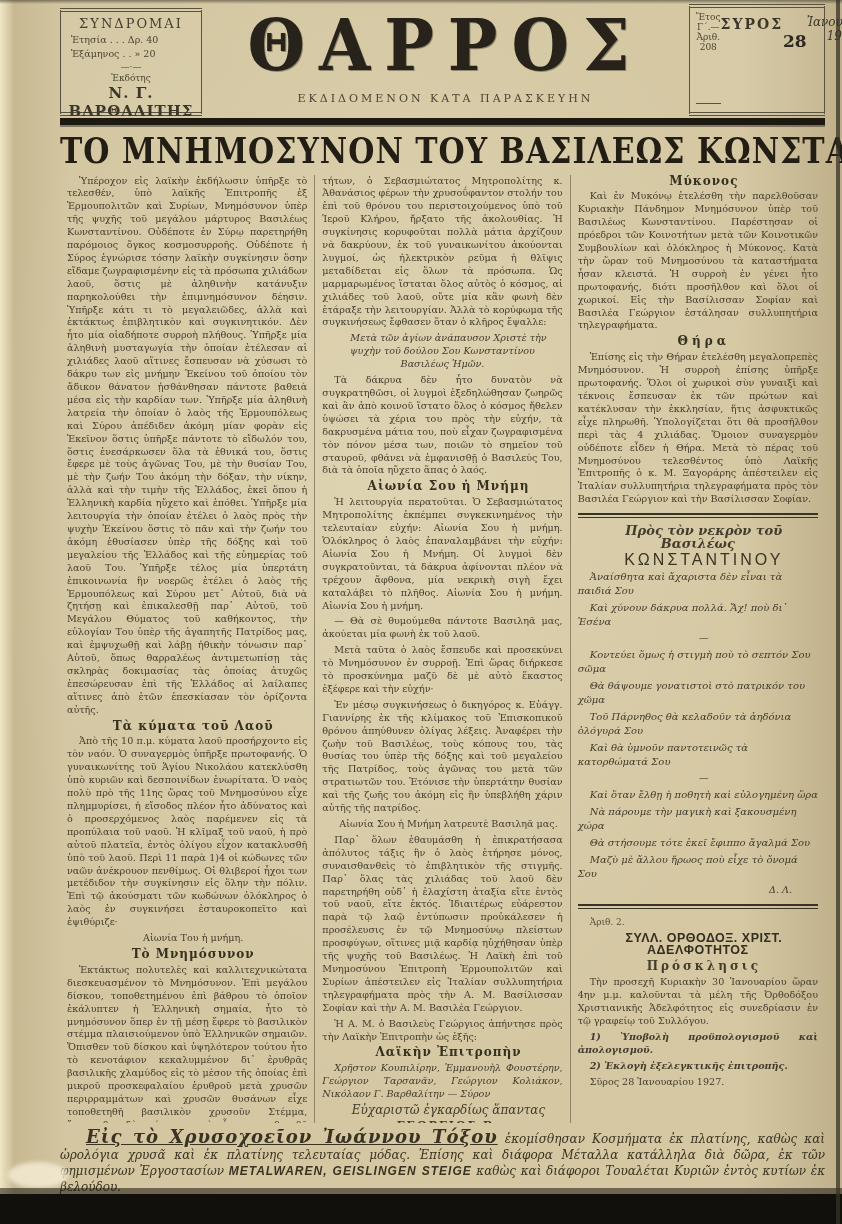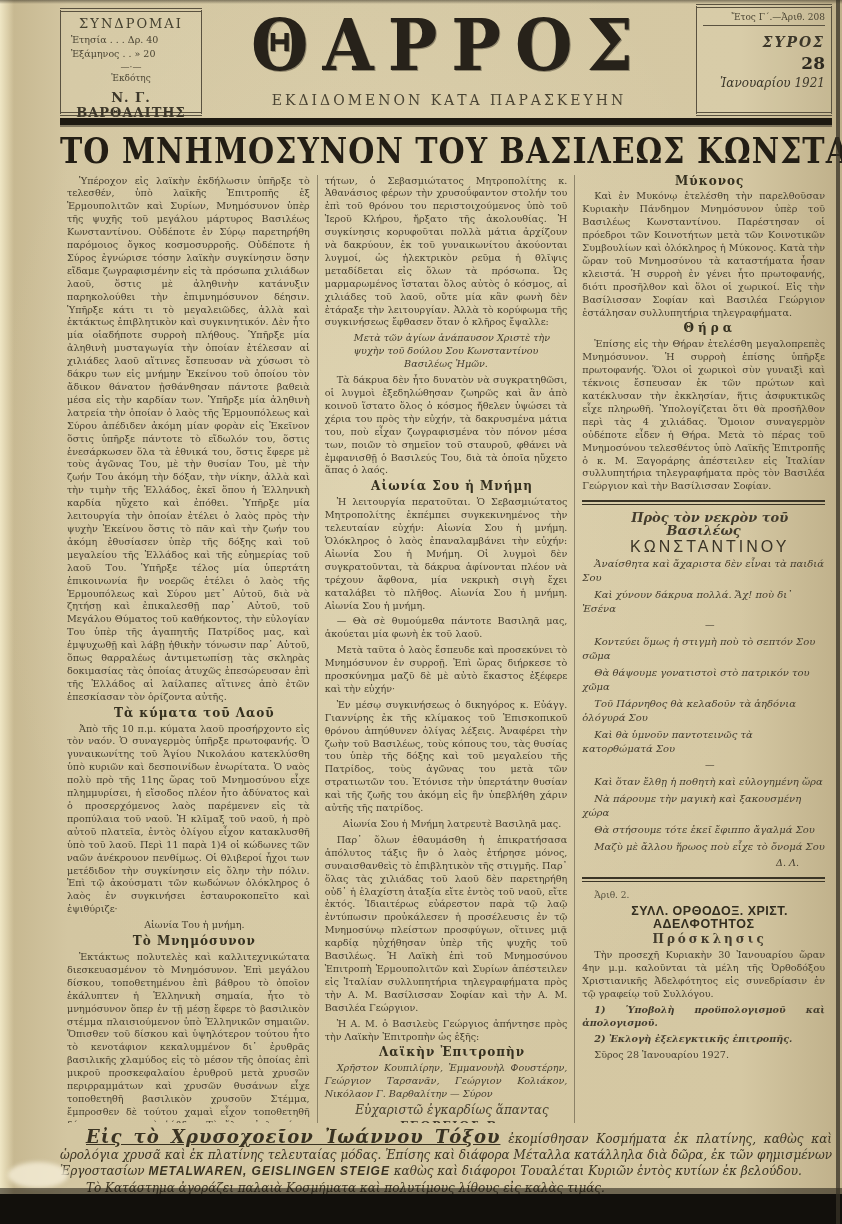--- a/index.html
+++ b/index.html
@@ -16,47 +16,47 @@
     color:#3b3428;
   }
   .edge-left{position:absolute;left:0;top:0;bottom:0;width:14px;
     background:linear-gradient(90deg,#efe6c4 0%,#d9cca6 60%,rgba(0,0,0,0) 100%);}
   .edge-right{position:absolute;right:2px;top:0;bottom:0;width:4px;background:#373126;opacity:.75;}
   .edge-top{position:absolute;left:0;right:0;top:0;height:4px;background:linear-gradient(180deg,rgba(40,35,25,.5),rgba(0,0,0,0));}
   .bottom-band{position:absolute;left:0;right:0;bottom:0;height:30px;background:#12100c;}
   .bottom-band2{position:absolute;left:0;right:0;bottom:30px;height:6px;background:rgba(25,21,15,.55);}
   .scan-spot{position:absolute;left:8px;bottom:36px;width:60px;height:26px;background:rgba(245,238,215,.8);border-radius:50%;filter:blur(2px);}
 
-  .content{position:absolute;left:60px;right:10px;top:4px;}
+  .content{position:absolute;left:60px;right:17px;top:4px;}
 
   
   .masthead{display:flex;align-items:stretch;height:112px;}
   .obox{
     border:1px solid #5a5240;
     border-top:4px double #5a5240;border-bottom:4px double #5a5240;
     background:rgba(255,250,230,.08);
     padding:4px 6px;text-align:center;
   }
   .m-left{width:128px;flex:none;margin-top:4px;}
   .m-left .bx-title{font-size:13px;letter-spacing:2px;color:#44402f;}
   .m-left .bx-row{font-size:9.5px;margin-top:3px;color:#4a4433;text-align:left;padding-left:4px;}
   .m-left .bx-div{font-size:9px;color:#5a5240;margin:3px 0 1px;}
   .m-left .bx-pub-label{font-size:9px;color:#4a4433;}
-  .m-left .bx-pub-name{font-size:13px;font-weight:bold;letter-spacing:1px;color:#3c372a;margin-top:7px;}
+  .m-left .bx-pub-name{font-size:15px;font-weight:bold;letter-spacing:1px;color:#3c372a;margin-top:1px;}
   .m-center{flex:1;text-align:center;padding-top:8px;}
   .paper-title{
     font-size:66px;line-height:1;font-weight:bold;letter-spacing:14px;
     color:#27221a;transform:scaleY(1.08);
     text-shadow:1px 1px 0 rgba(39,34,26,.4);
   }
-  .paper-subtitle{font-size:14px;letter-spacing:3px;color:#4a4433;margin-top:14px;}
-  .m-right{width:122px;flex:none;display:flex;flex-direction:column;text-align:right;}
+  .paper-subtitle{font-size:11px;letter-spacing:3px;color:#4a4433;margin-top:14px;}
+  .m-right{width:122px;flex:none;display:flex;}
   .m-right .issue-line{font-size:9px;color:#4a4433;border-bottom:1px solid #5a5240;padding-bottom:3px;margin-bottom:4px;}
-  .m-right .place{font-size:14px;font-weight:bold;font-style:italic;letter-spacing:2px;color:#3c372a;margin-top:4px;}
-  .m-right .day{font-size:17px;font-weight:bold;color:#2e2a20;margin-top:3px;}
+  .m-right .place{font-size:14px;font-weight:bold;letter-spacing:2px;color:#3c372a;margin-top:4px;}
+  .m-right .day{font-size:17px;font-weight:bold;color:#2e2a20;margin-top:19px;}
   .m-right .date{font-size:12px;font-style:italic;color:#3c372a;margin-top:3px;}
 
   .thick-rule{height:7px;background:#1d1911;margin-top:2px;box-shadow:0 2px 0 rgba(29,25,17,.45);}
 
   
   .headline{
     margin:8px 0 4px;font-size:30px;line-height:1.05;font-weight:bold;
     letter-spacing:1px;color:#231e15;transform:scaleY(1.15);transform-origin:left top;
     white-space:nowrap;
   }

